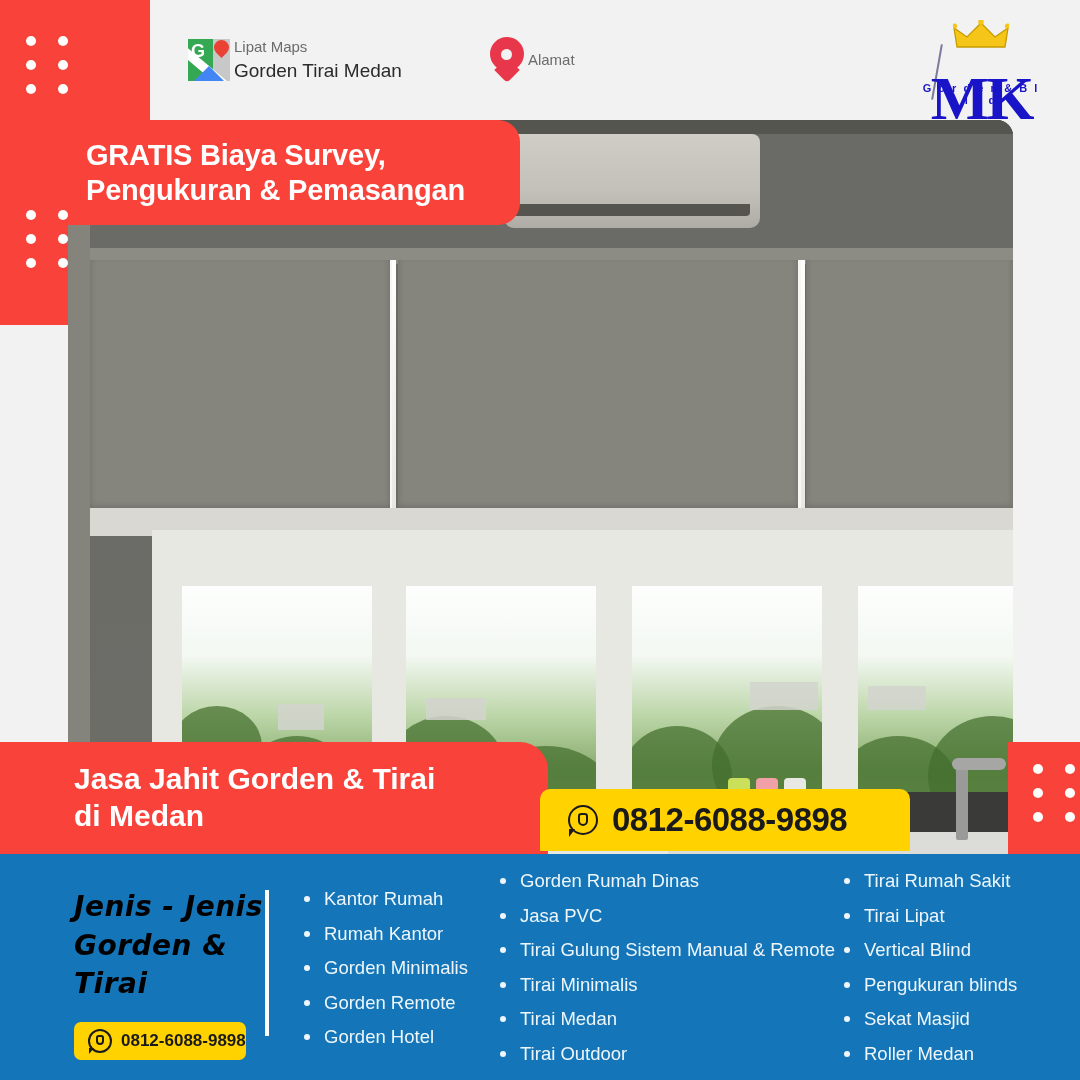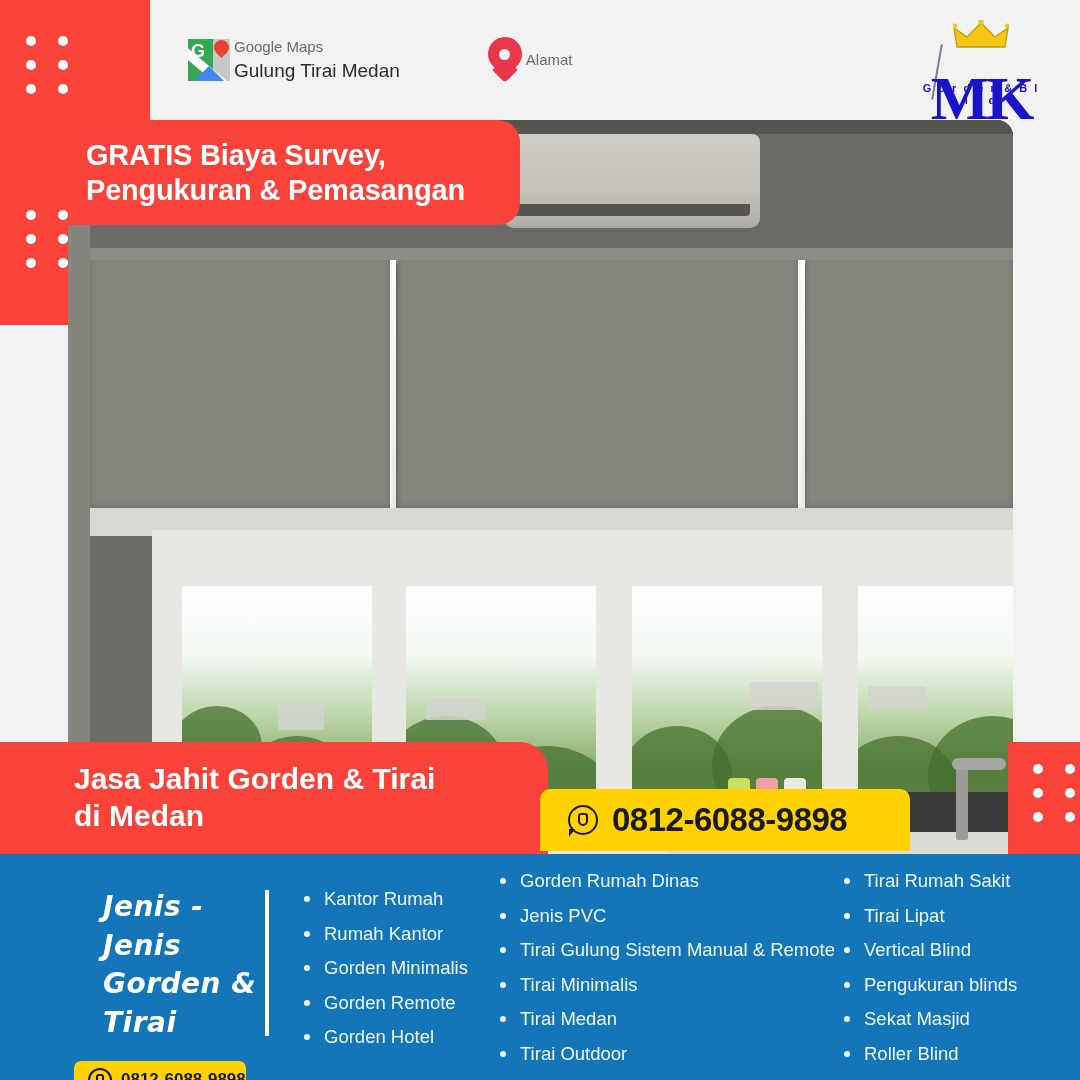--- a/index.html
+++ b/index.html
@@ -437,26 +437,25 @@
   }
   .foot-left {
     position: absolute;
     left: 74px; top: 34px;
     width: 190px;
   }
   .foot-title {
     font-family: "DejaVu Sans", sans-serif;
     font-style: italic;
     font-weight: bold;
-    color: #ffffff;
+    color: #000000;
     font-size: 28px;
     line-height: 1.38;
     white-space: pre-line;
     letter-spacing: 0.5px;
-    margin-left: 29px;
   }
   .foot-pill {
     margin-top: 18px;
     width: 172px; height: 38px;
     background: #ffd200;
     border-radius: 7px;
     display: flex;
     align-items: center;
     gap: 9px;
     padding-left: 14px;
@@ -565,22 +564,22 @@
     <div class="info-block">
       <span class="gmaps-icon">
         <span class="g-green"></span>
         <span class="g-gray"></span>
         <span class="g-whiteroad"></span>
         <span class="g-blue"></span>
         <span class="g-letter">G</span>
         <span class="g-pin"></span>
       </span>
       <span>
-        <div class="info-text-label">Google Maps</div>
-        <div class="info-text-value">Gulung Tirai Medan</div>
+        <div class="info-text-label">Lipat Maps</div>
+        <div class="info-text-value">Gorden Tirai Medan</div>
       </span>
     </div>
 
     <div class="info-block second">
       <span class="pin-icon">
         <span class="pin-tip"></span>
         <span class="pin-body"></span>
         <span class="pin-hole"></span>
       </span>
       <span>
@@ -662,33 +661,33 @@
           <li>Kantor Rumah</li>
           <li>Rumah Kantor</li>
           <li>Gorden Minimalis</li>
           <li>Gorden Remote</li>
           <li>Gorden Hotel</li>
         </ul>
       </div>
       <div class="foot-col col-2">
         <ul>
           <li>Gorden Rumah Dinas</li>
-          <li>Jenis PVC</li>
+          <li>Jasa PVC</li>
           <li>Tirai Gulung Sistem Manual &amp; Remote</li>
           <li>Tirai Minimalis</li>
           <li>Tirai Medan</li>
           <li>Tirai Outdoor</li>
         </ul>
       </div>
       <div class="foot-col col-3">
         <ul>
           <li>Tirai Rumah Sakit</li>
           <li>Tirai Lipat</li>
           <li>Vertical Blind</li>
           <li>Pengukuran blinds</li>
           <li>Sekat Masjid</li>
-          <li>Roller Blind</li>
+          <li>Roller Medan</li>
         </ul>
       </div>
     </div>
   </div>
 
 </div>
 
 </body></html>

